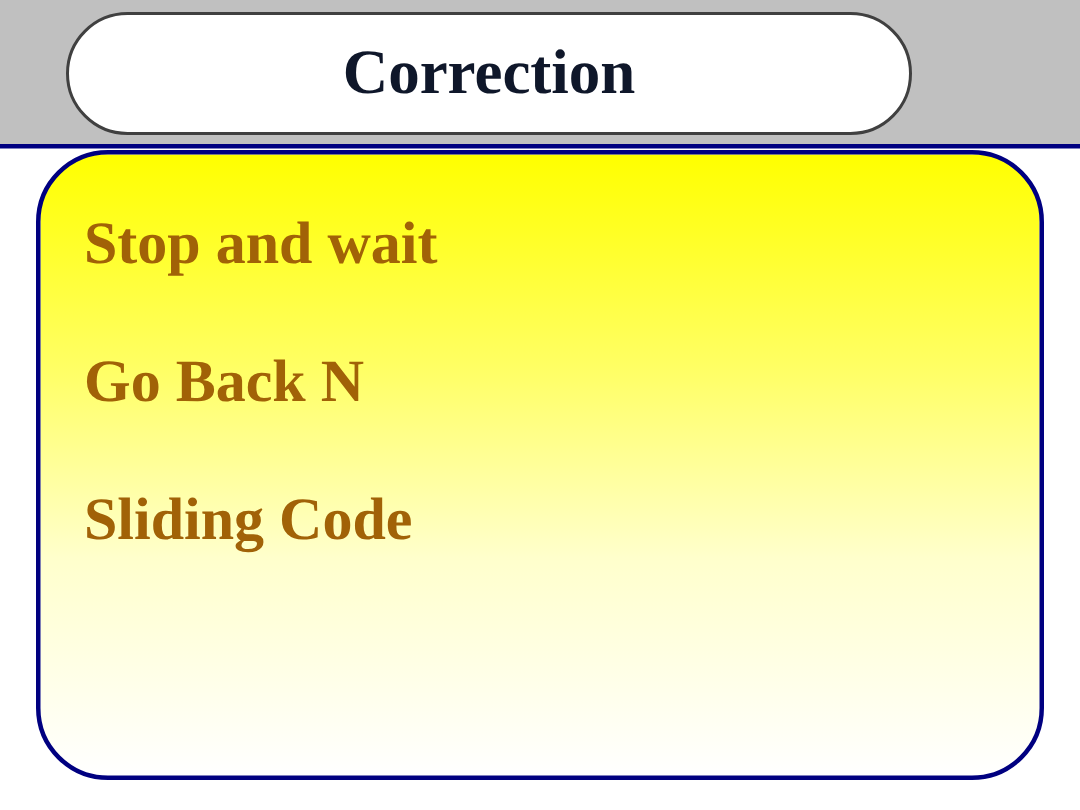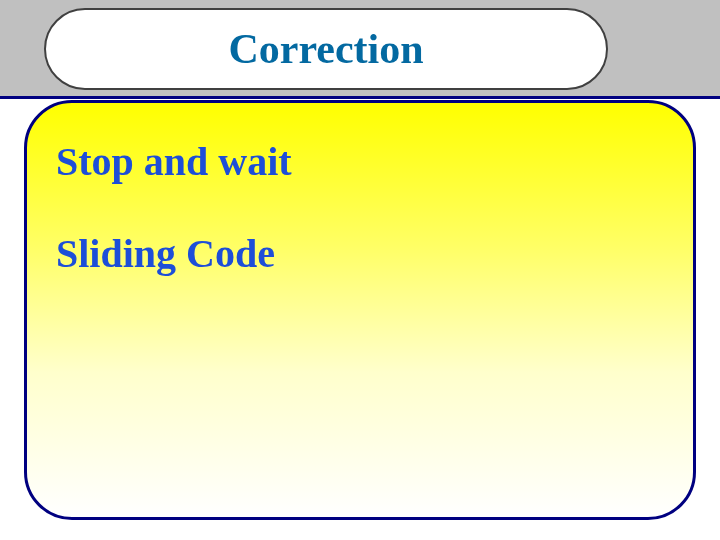--- a/index.html
+++ b/index.html
@@ -53,46 +53,47 @@
     border: 2px solid #404040;
     border-radius: 42px;
     display: flex;
     align-items: center;
     justify-content: center;
   }
 
   .title-text {
     font-size: 42px;
     font-weight: bold;
-    color: #0369a1;
+    color: #0f172a;
   }
 
   .items {
     position: absolute;
     left: 56px;
     top: 140px;
     width: 600px;
   }
 
   .item {
     font-size: 40px;
     font-weight: bold;
-    color: #1d4ed8;
+    color: #a16207;
     margin-bottom: 48px;
     line-height: 1.1;
   }
 </style>
 </head>
 <body>
 
 <div class="content-frame"></div>
 
 <div class="header-band"></div>
 <div class="header-bottom-line"></div>
 
 <div class="title-lozenge">
   <span class="title-text">Correction</span>
 </div>
 
 <div class="items">
   <div class="item">Stop and wait</div>
+  <div class="item">Go Back N</div>
   <div class="item">Sliding Code</div>
 </div>
 
 </body></html>

